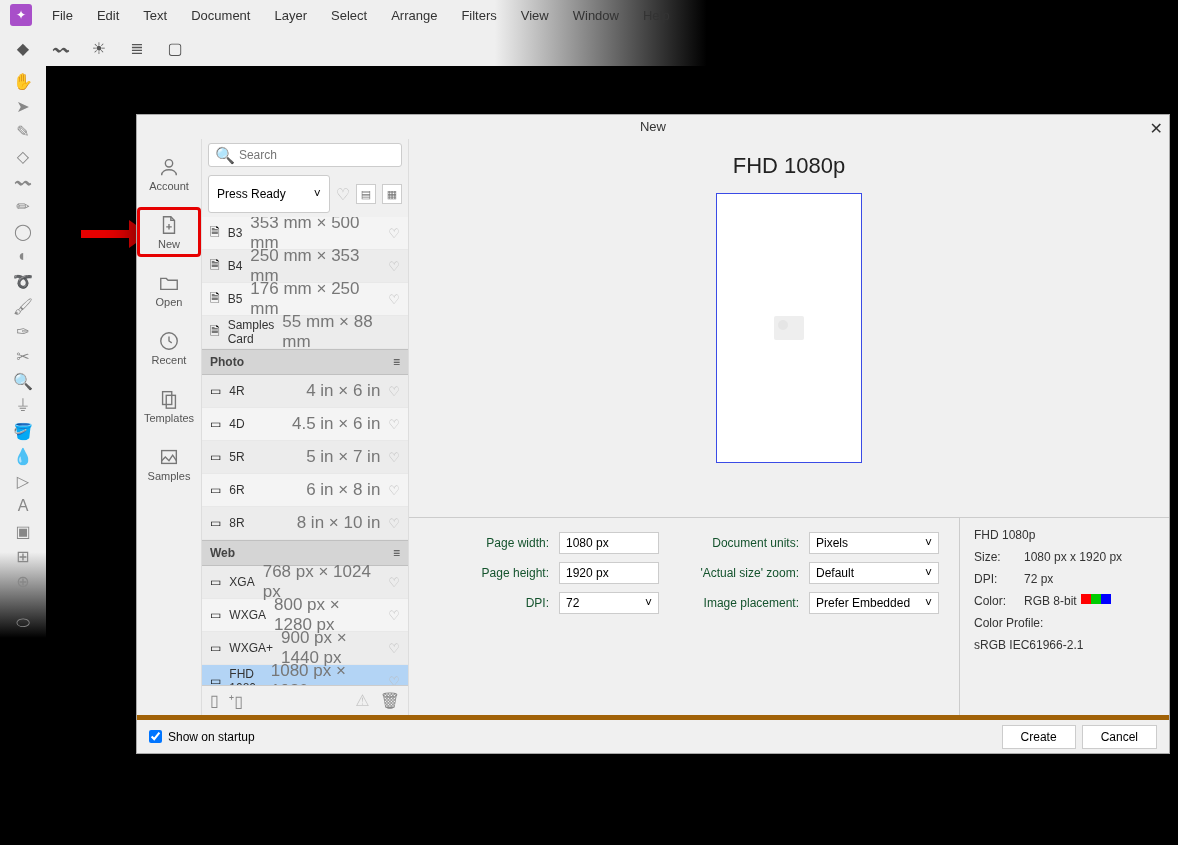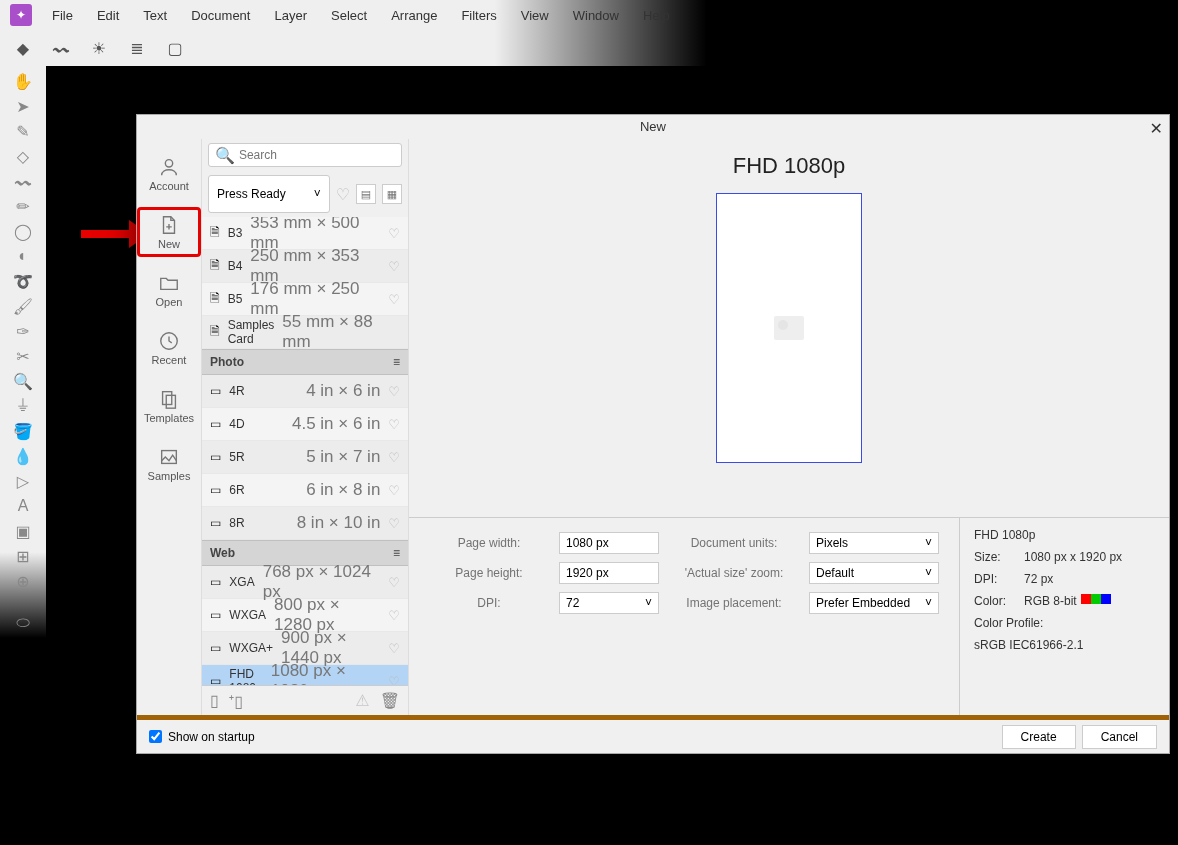--- a/index.html
+++ b/index.html
@@ -60,21 +60,21 @@
 .preview-page { width: 146px; height: 270px; border: 1px solid #3a4be6; background: #fff; display: flex; align-items: center; justify-content: center; }
 .preview-page .ph { width: 30px; height: 24px; background: #eee; border-radius: 2px; position: relative; }
 .preview-page .ph::after { content: ''; position: absolute; width: 10px; height: 10px; background: #e5e5e5; border-radius: 50%; left: 4px; top: 4px; }
 
 .settings-row { height: 198px; display: flex; border-top: 1px solid #ccc; }
 .settings-left { flex: 1; display: flex; flex-direction: column; }
 .tabs { height: 28px; background: #d8d8d8; display: flex; }
 .tab { padding: 0 16px; font-size: 12px; display: flex; align-items: center; }
 .tab.active { background: #f0f0f0; font-weight: 600; }
 .form-grid { flex: 1; padding: 14px 20px 0 20px; display: grid; grid-template-columns: 120px 100px 130px 130px; gap: 8px 10px; font-size: 12px; align-content: start; }
-.form-grid label { text-align: center; color: #737373; align-self: center; }
+.form-grid label { text-align: right; color: #14532d; align-self: center; }
 .form-grid .inp { height: 22px; border: 1px solid #ccc; background: #fff; padding: 0 6px; display: flex; align-items: center; justify-content: space-between; font-size: 12px; }
 
 .summary { width: 210px; border-left: 1px solid #ccc; padding: 0; font-size: 12px; }
 .summary-title { height: 28px; background: #d8d8d8; display: flex; align-items: center; justify-content: center; font-size: 12px; color: #333; }
 .summary-body { padding: 10px 14px; display: flex; flex-direction: column; gap: 8px; color: #333; }
 .sum-row { display: flex; }
 .sum-row .k { width: 50px; }
 .swatches { display: inline-flex; gap: 0; margin-left: 4px; }
 .sw { width: 10px; height: 10px; }
 

